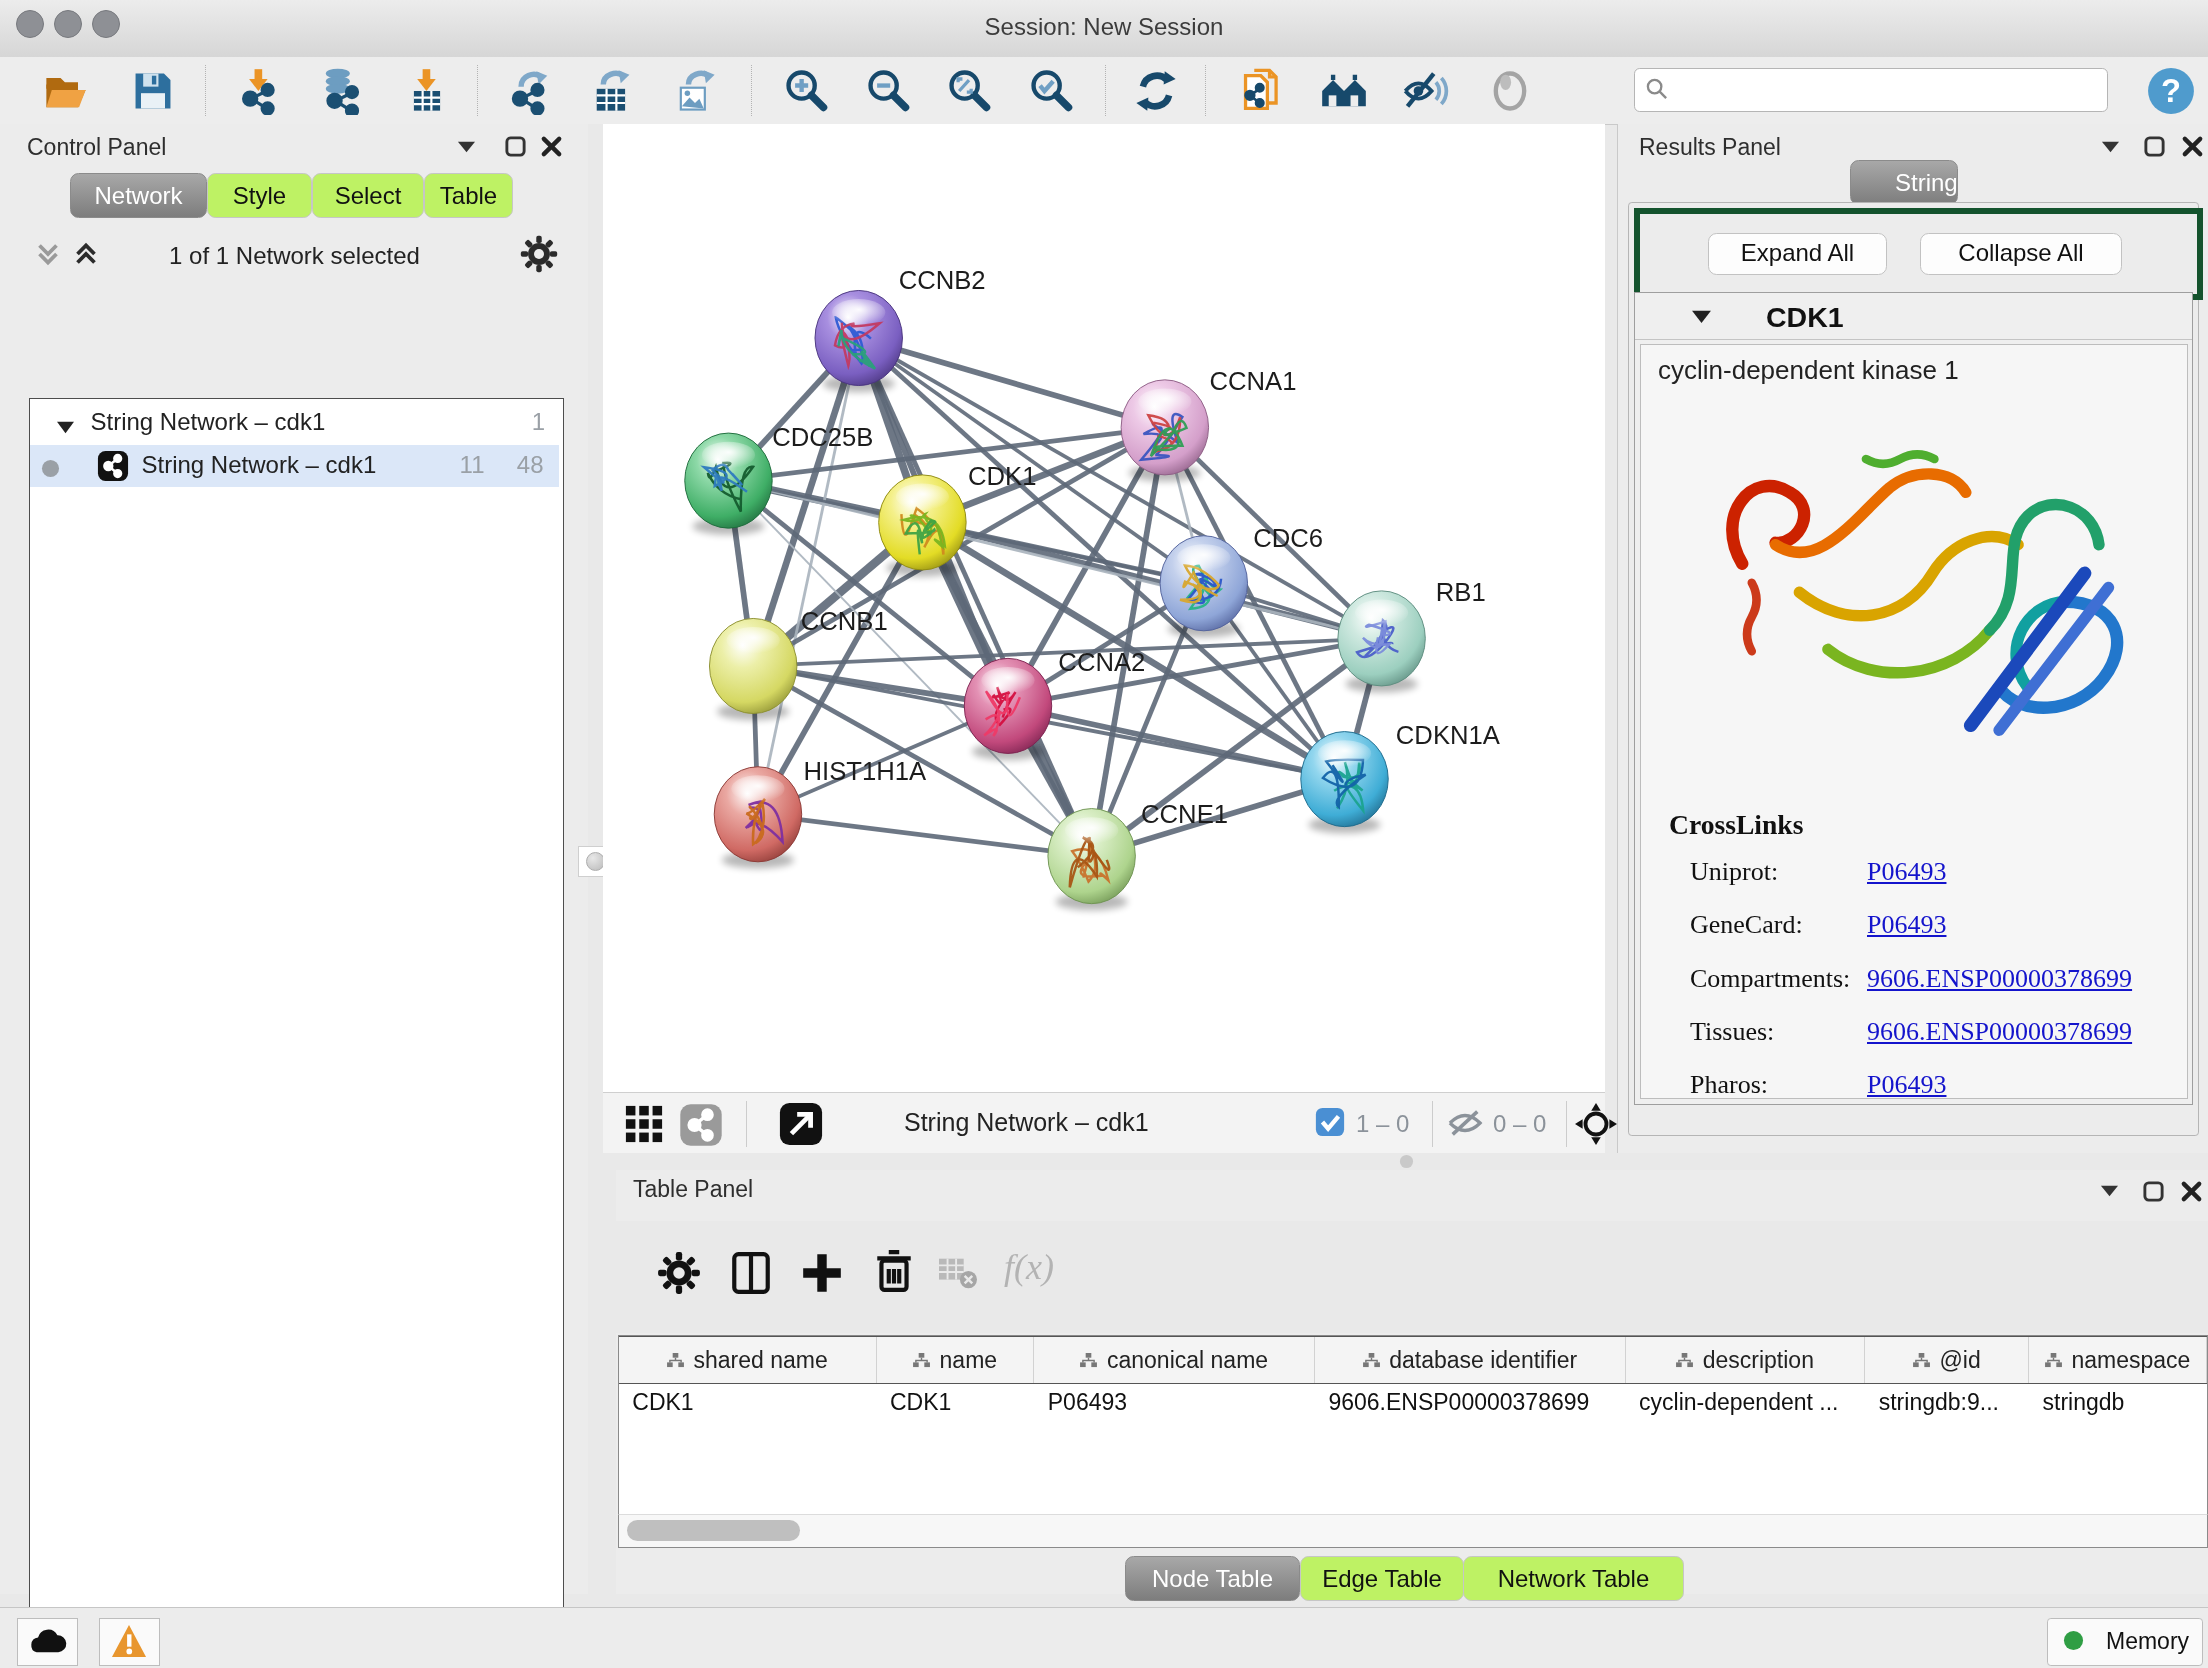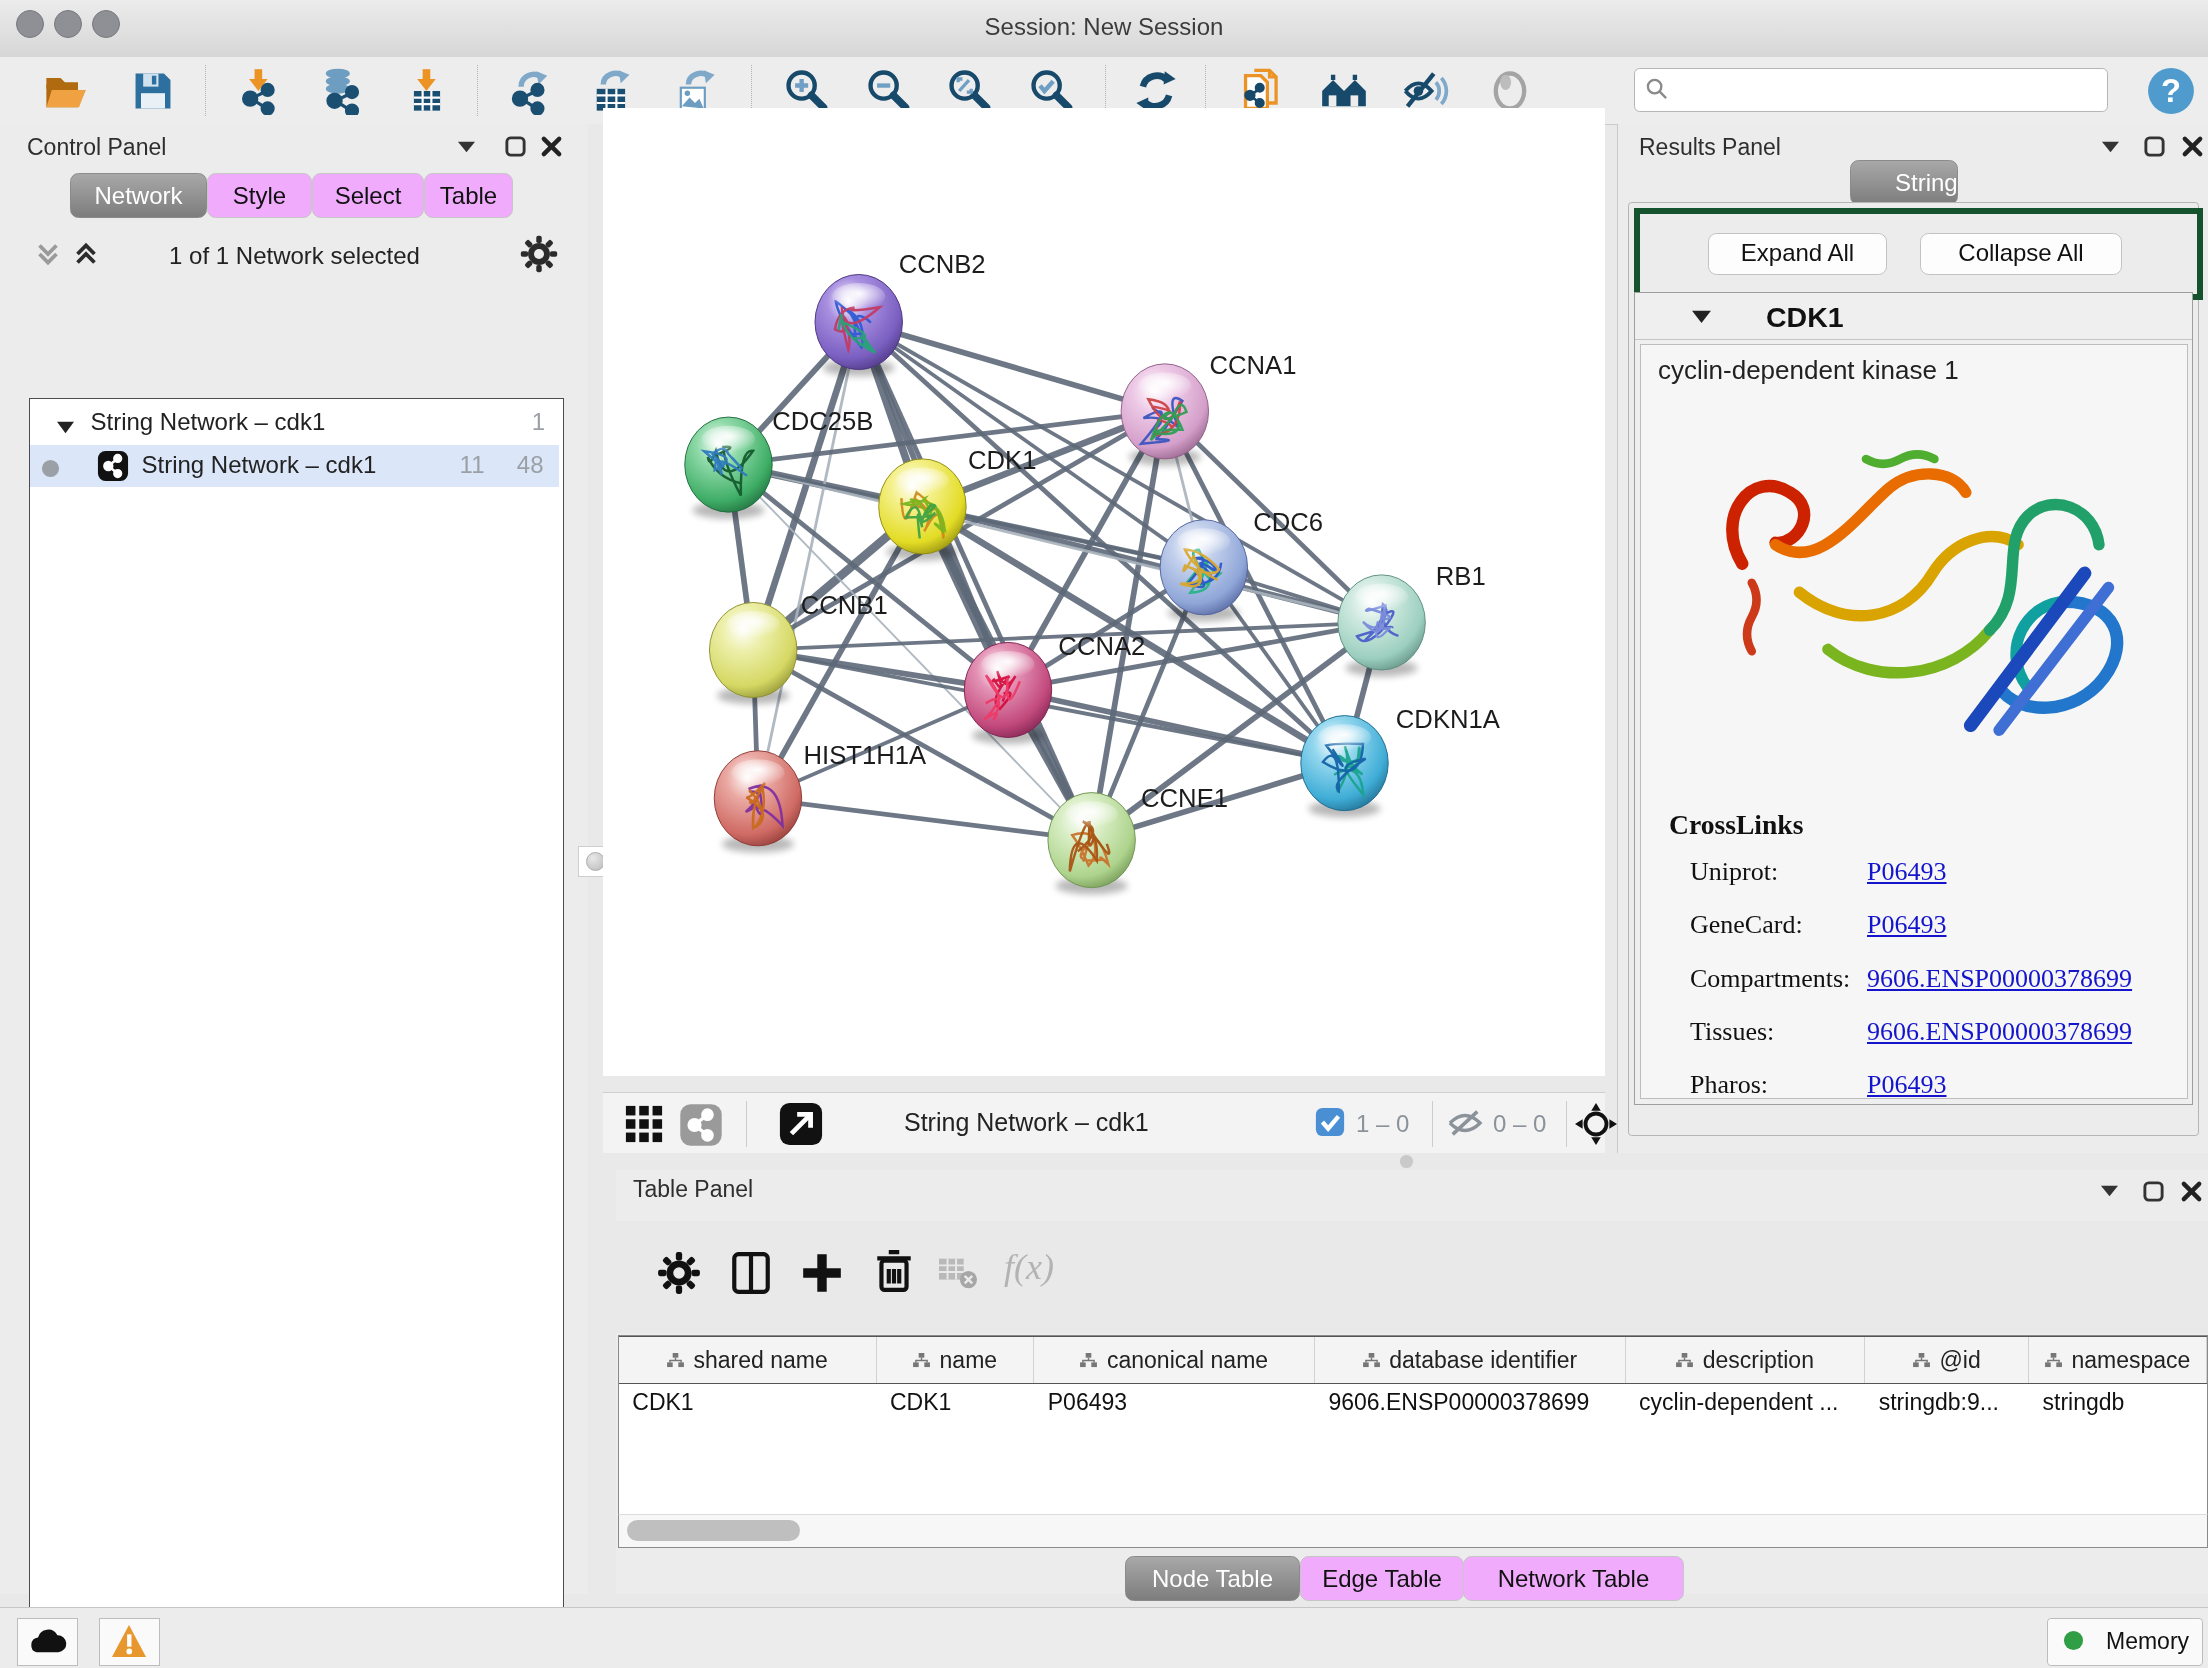--- a/index.html
+++ b/index.html
@@ -13,28 +13,28 @@
   #win-title{width:2208px;top:13.3px;text-align:center;font-size:24px;color:#3c3c3c;}
   
   #toolbar{left:0;top:57px;width:2208px;height:67px;background:#ededed;border-bottom:1px solid #c9c9c9;}
   .tb-icon{top:9.5px;width:48px;height:48px;cursor:pointer;}
   .tb-sep{top:7.6px;width:0px;height:51px;border-left:1.9px dotted #b3b3b3;}
   #search-box{left:1634px;top:10.5px;width:472px;height:42px;background:#fff;border:1px solid #b5b5b5;border-radius:5.7px;}
   #search-box svg{position:absolute;left:9.5px;top:8.6px;}
   
   .panel-title{font-size:23px;color:#2e2e2e;}
   .tab{position:absolute;box-sizing:border-box;height:45px;line-height:43px;text-align:center;
-       font-size:24px;background:#f0abfc;border:1px solid #c6c6c6;border-radius:8.6px 8.6px 8.6px 8.6px;color:#111;cursor:pointer;}
+       font-size:24px;background:#bef264;border:1px solid #c6c6c6;border-radius:8.6px 8.6px 8.6px 8.6px;color:#111;cursor:pointer;}
   .tab.sel{background:linear-gradient(#a8a8a8,#7d7d7d);color:#fff;border-color:#8b8b8b;}
   
   #cp-list{left:28.5px;top:274px;width:533px;height:1311px;background:#fff;border:1.9px solid #4d4d4d;}
   .cp-row{position:absolute;left:0;width:529px;height:42px;font-size:24px;}
   .count{color:#9aa0a6;}
   
-  #network-view{left:603px;top:108px;width:1002px;height:968px;background:#fff;}
+  #network-view{left:603px;top:124px;width:1002px;height:968px;background:#fff;}
   #view-toolbar{left:603px;top:1092px;width:1002px;height:61px;background:#f3f3f3;border-top:1px solid #cfcfcf;}
   .vt-sep{position:absolute;top:7.6px;height:46px;border-left:1px solid #cccccc;}
   .vt-num{position:absolute;top:17px;font-size:24px;color:#8b929a;}
   
   .vdivider{background:#e9e9e9;}
   .handle{width:32px;height:28.5px;background:#fff;border:1px solid #cfcfcf;}
   .handle i{display:block;width:17px;height:17px;margin:4.8px auto;border-radius:50%;
     background:radial-gradient(circle at 35% 30%,#e8e8e8,#b9b9b9);border:1px solid #adadad;}
   
   #rp-card{left:1628px;top:202px;width:569px;height:932px;background:#ececec;border:1px solid #b5b5b5;border-radius:3.8px;}

